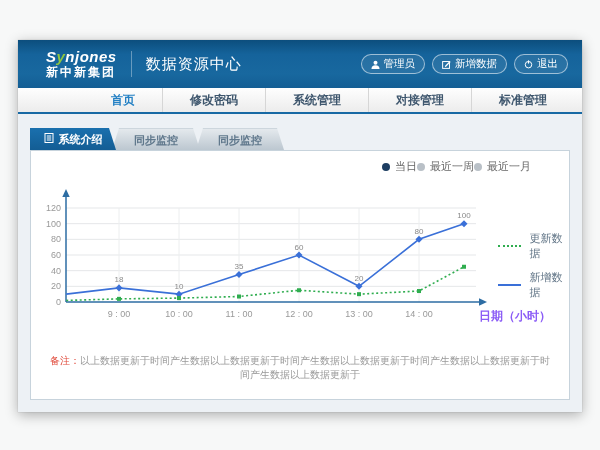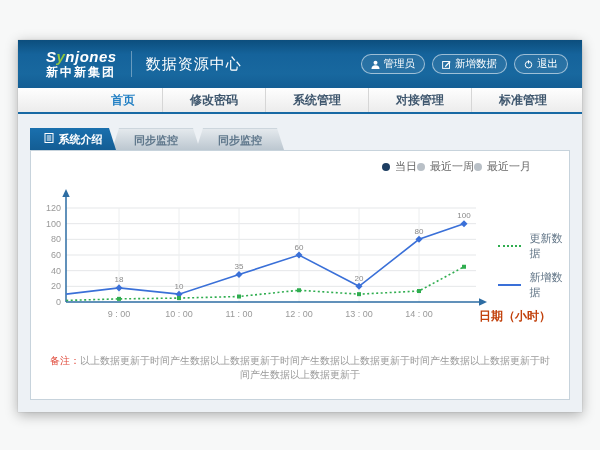--- a/index.html
+++ b/index.html
@@ -47,21 +47,21 @@
 
   
   .panel { position:absolute; left:12px; top:110px; width:540px; height:250px;
            background:#fff; border:1px solid #c7d3dc; }
   .radios { position:absolute; right:38px; top:8px; display:flex; align-items:center; }
   .radio { display:flex; align-items:center; gap:5px; font-size:11px; color:#666; cursor:pointer; }
   .dot { width:8px; height:8px; border-radius:50%; background:#b9c0c7; }
   .radio.sel .dot { background:#1d3e62; }
 
   .y-title { position:absolute; left:8px; top:23px; font-size:11px; font-weight:bold; color:#1c6ba5; }
-  .x-title { position:absolute; left:448px; top:157px; font-size:12px; font-weight:bold; color:#c2410c; }
+  .x-title { position:absolute; left:448px; top:157px; font-size:12px; font-weight:bold; color:#8b5cf6; }
 
   .chart-svg { position:absolute; left:0; top:38px; width:540px; height:150px; }
   .tick { font-size:9px; fill:#999; }
   .pt-label { font-size:8px; fill:#8a8a8a; }
 
   .legend { position:absolute; left:467px; top:80px; display:flex; flex-direction:column; gap:9px; }
   .lg-row { display:flex; align-items:center; gap:8px; font-size:11px; color:#5e7284; }
   .ls { width:26px; height:0; }
   .ls.solid { border-top:2px solid #3a70d8; }
   .ls.dotted { border-top:2px dotted #2fad4f; }

